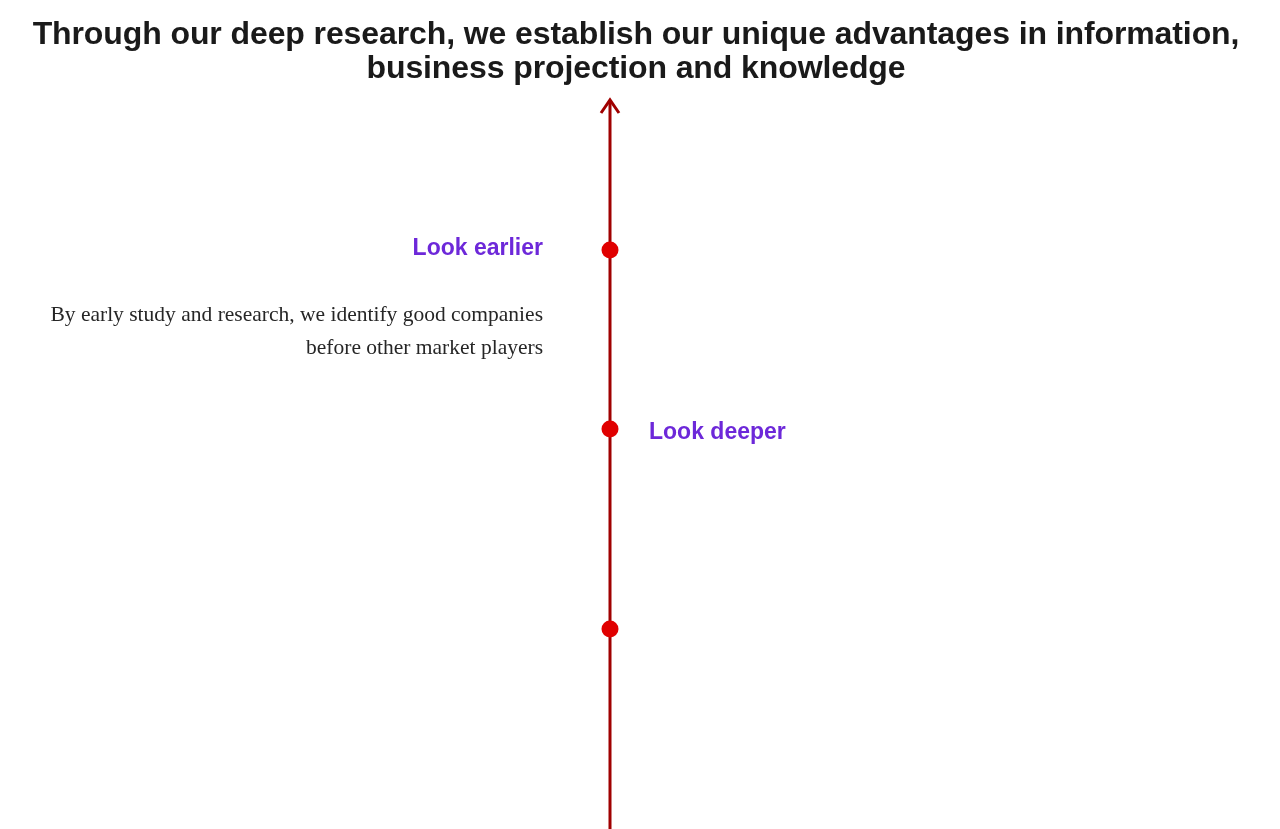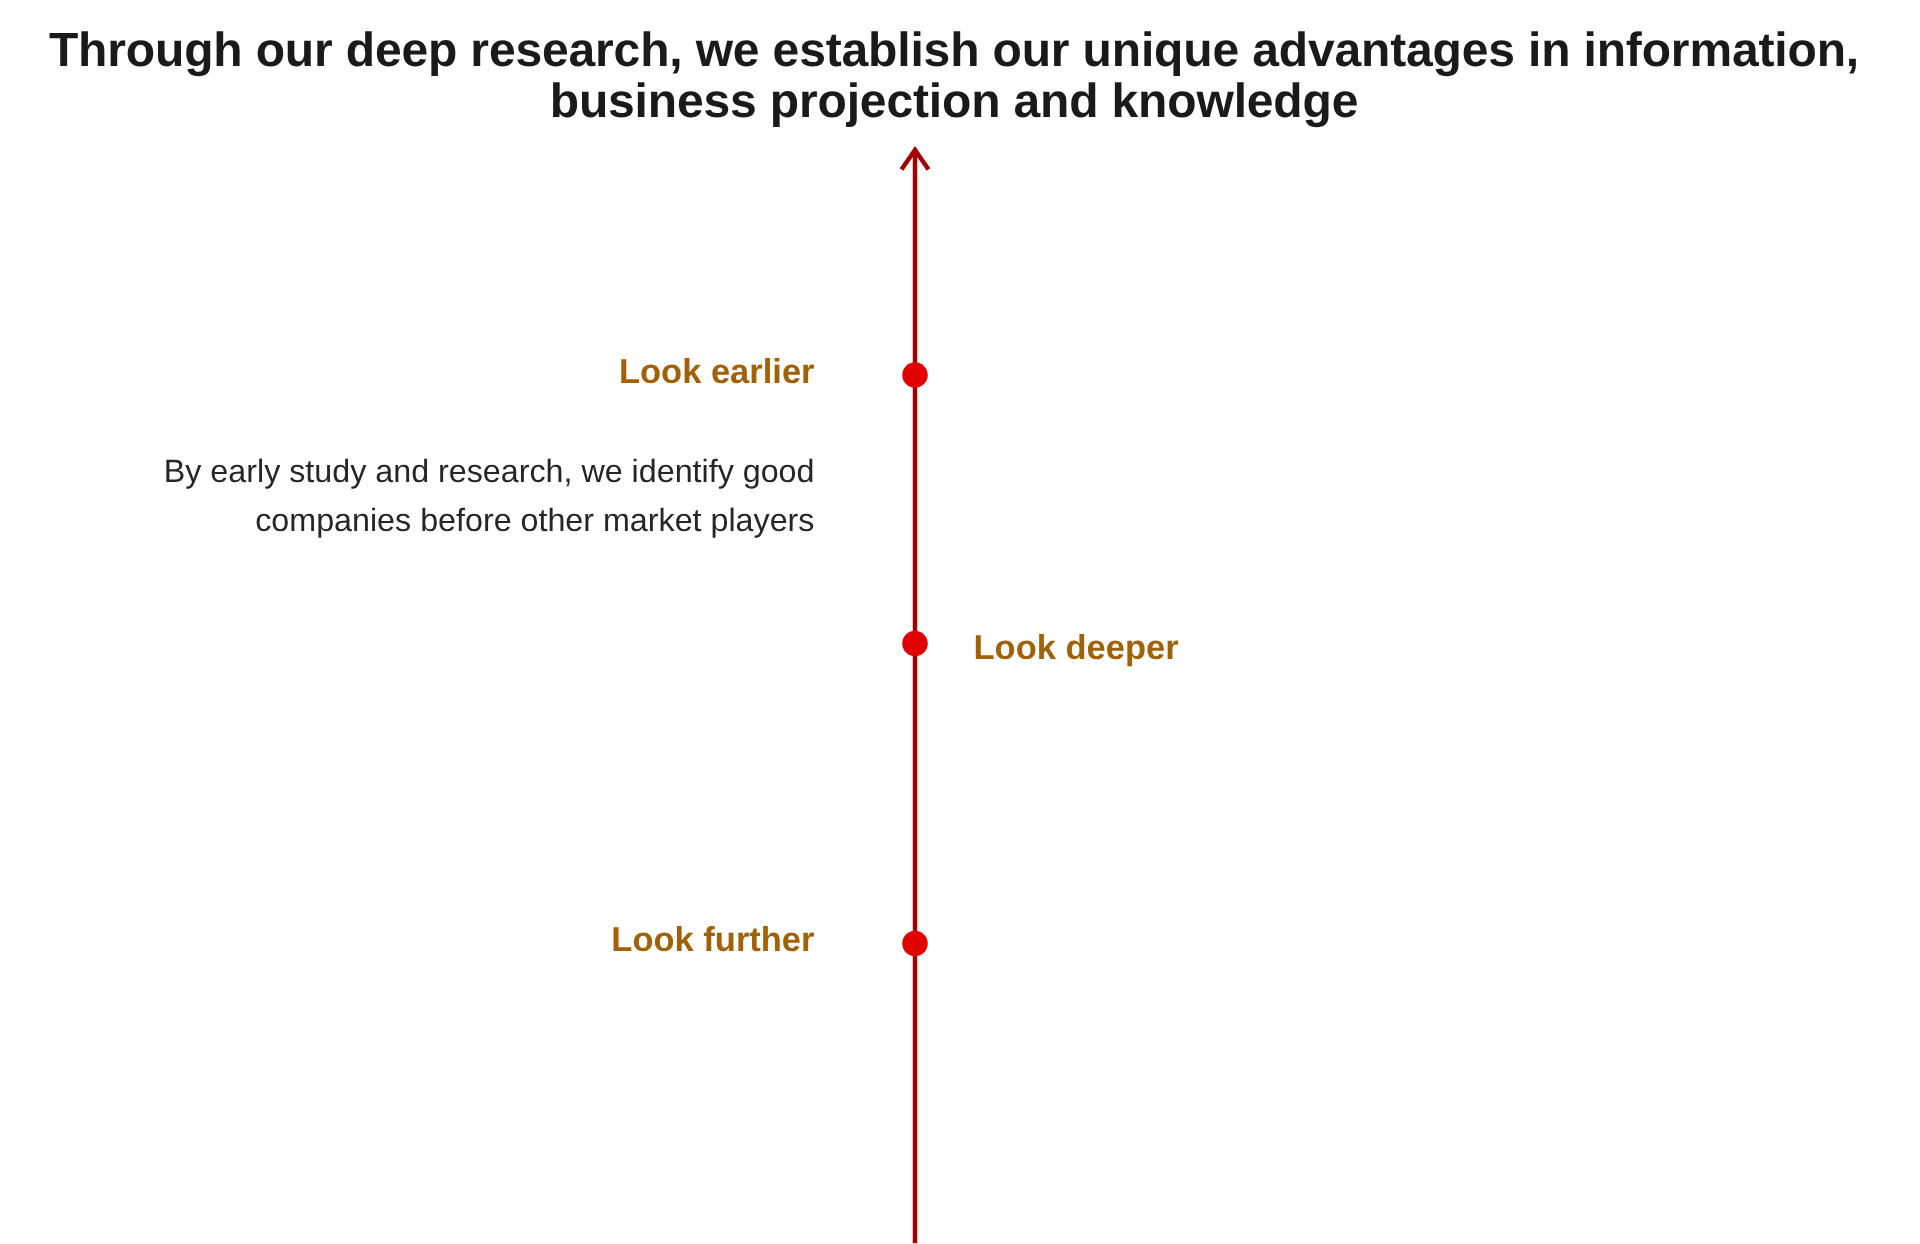--- a/index.html
+++ b/index.html
@@ -46,25 +46,25 @@
 
   
   .milestone {
     position: absolute;
   }
   .milestone-label {
     font-family: "Liberation Sans", "DejaVu Sans", sans-serif;
     font-size: 23px;
     font-weight: bold;
     line-height: 30px;
-    color: #a16207;
+    color: #6d28d9;
     white-space: nowrap;
   }
   .milestone-body {
-    font-family: Liberation Sans, sans-serif;
+    font-family: Liberation Serif, serif;
     font-size: 21.5px;
     font-weight: 400;
     line-height: 33px;
     color: #262626;
   }
 
   
   .side-left {
     text-align: right;
   }
@@ -125,14 +125,13 @@
 <div class="milestone side-left" id="milestone-look-earlier">
   <div class="milestone-label">Look earlier</div>
   <div class="milestone-body">By early study and research, we identify good companies before other market players</div>
 </div>
 
 <div class="milestone side-right" id="milestone-look-deeper">
   <div class="milestone-label">Look deeper</div>
 </div>
 
 <div class="milestone side-left" id="milestone-look-further">
-  <div class="milestone-label">Look further</div>
 </div>
 
 </body></html>

